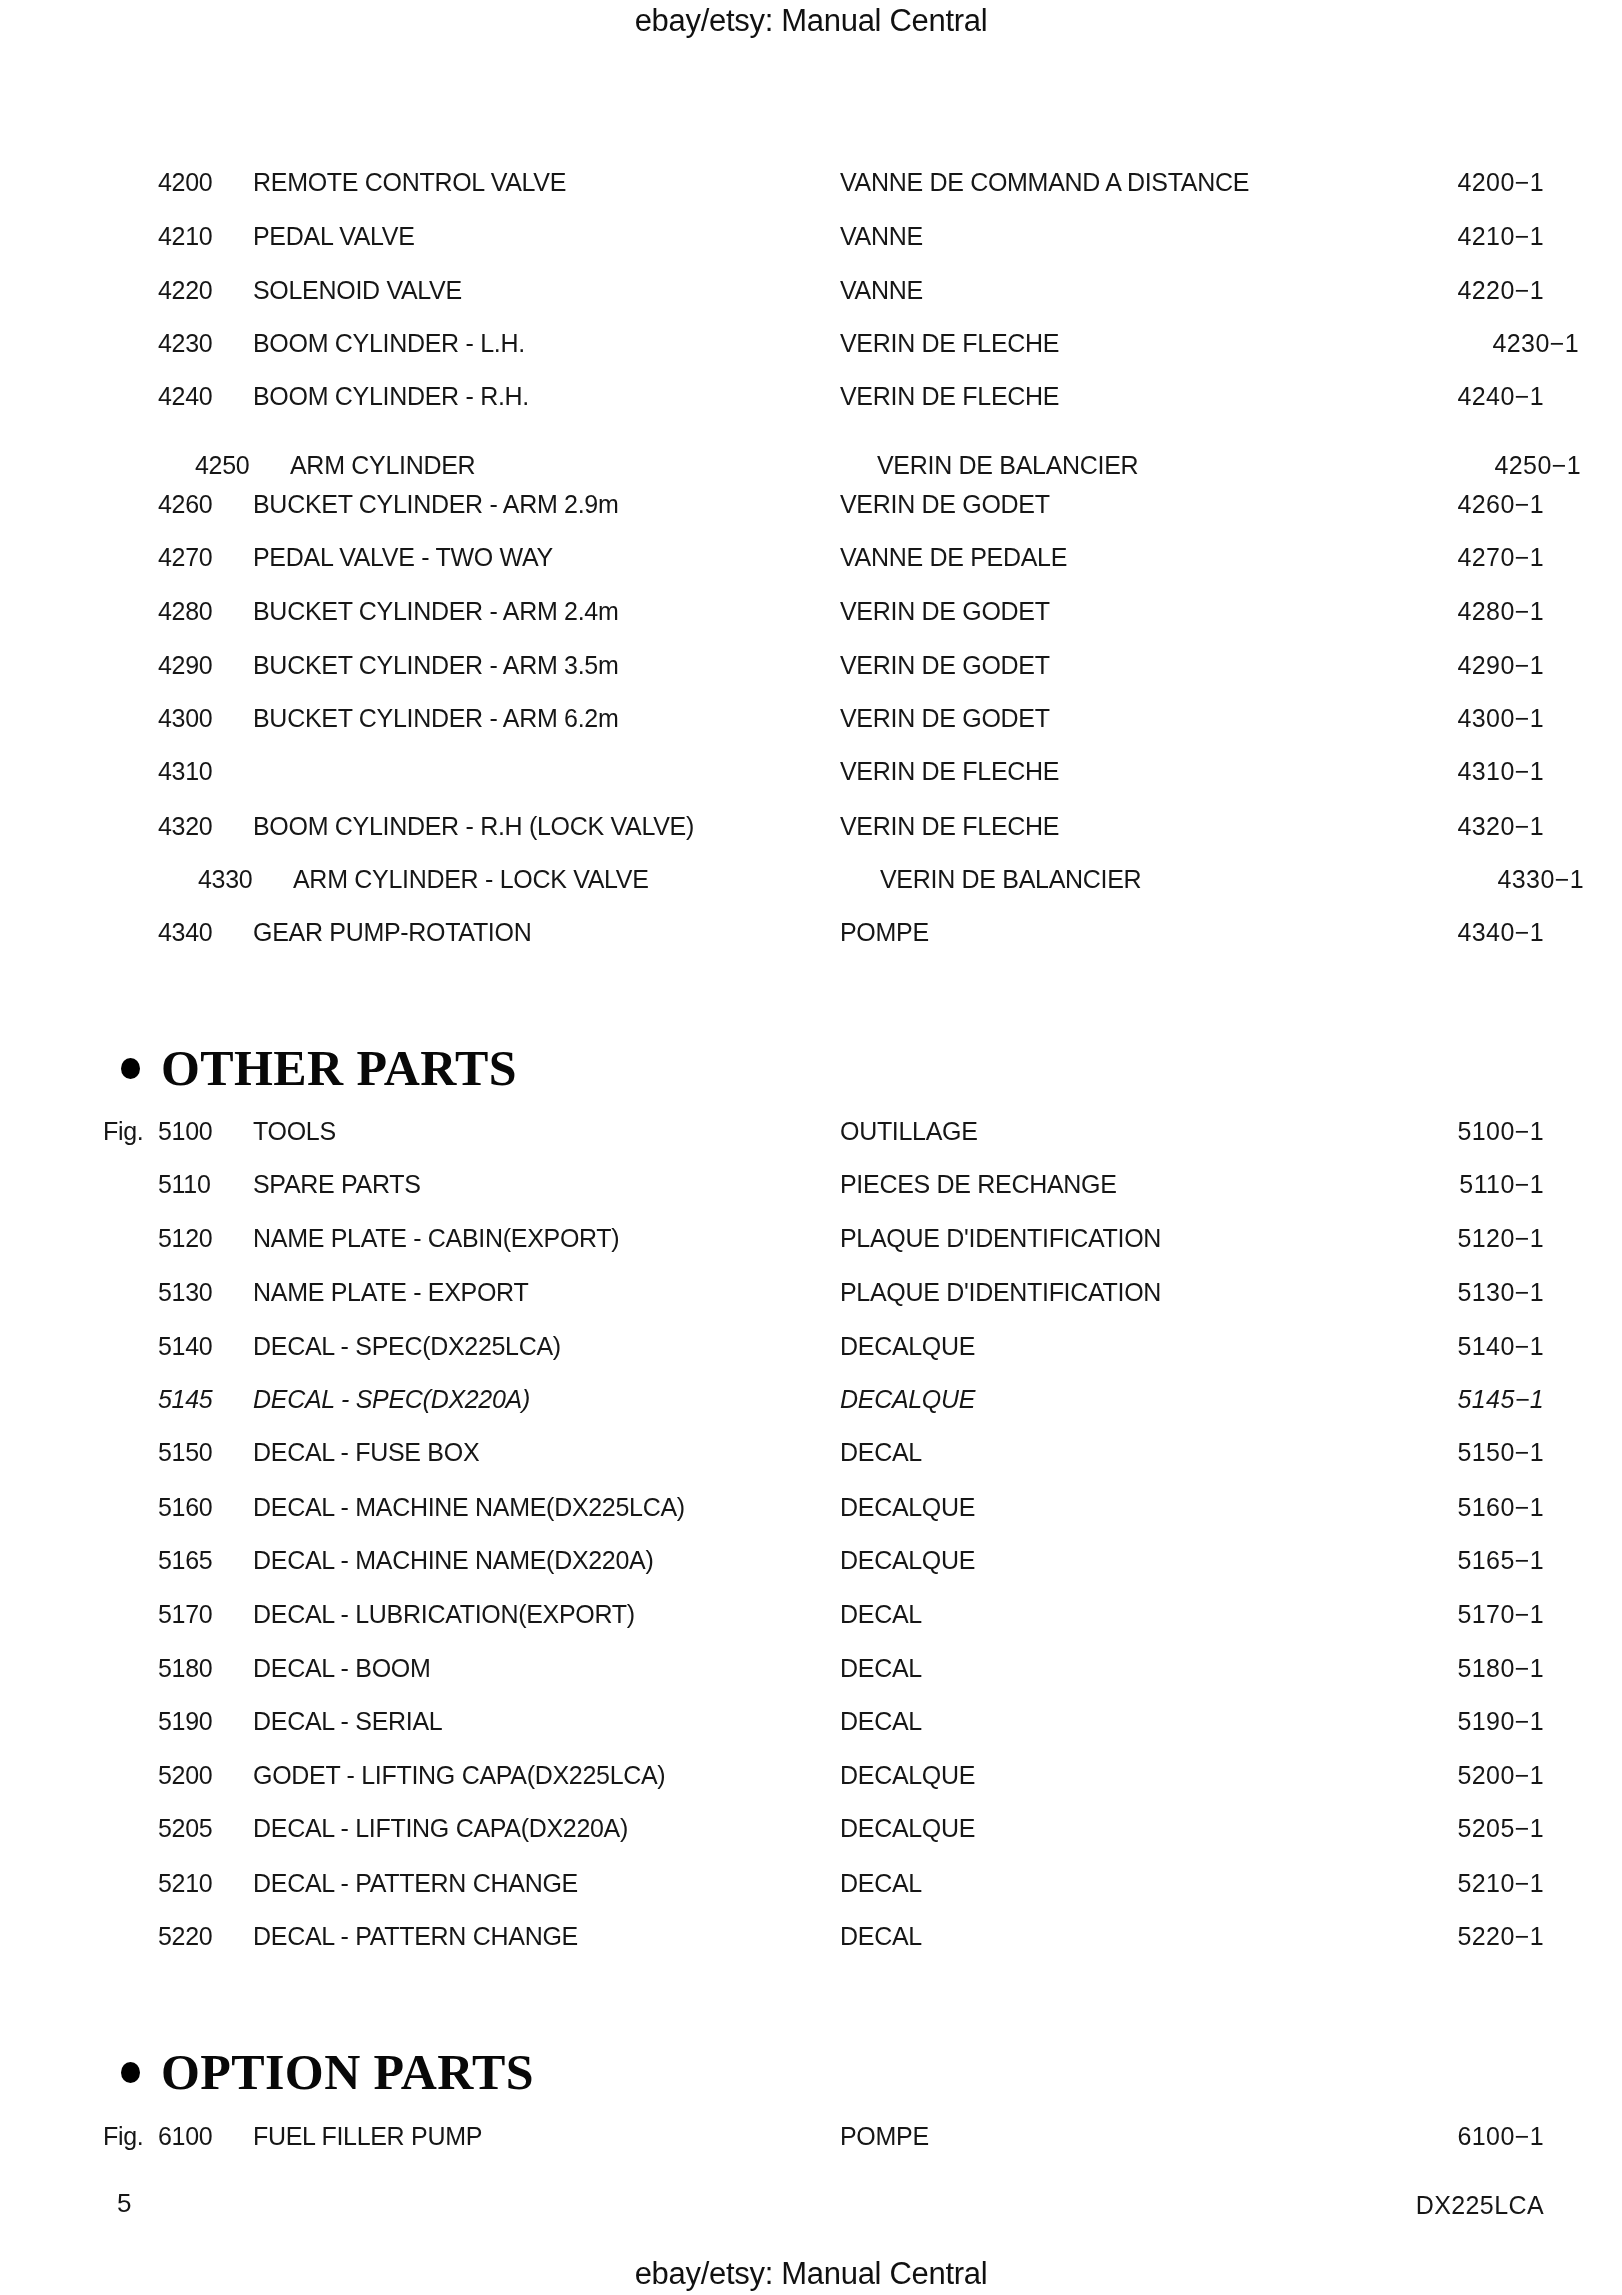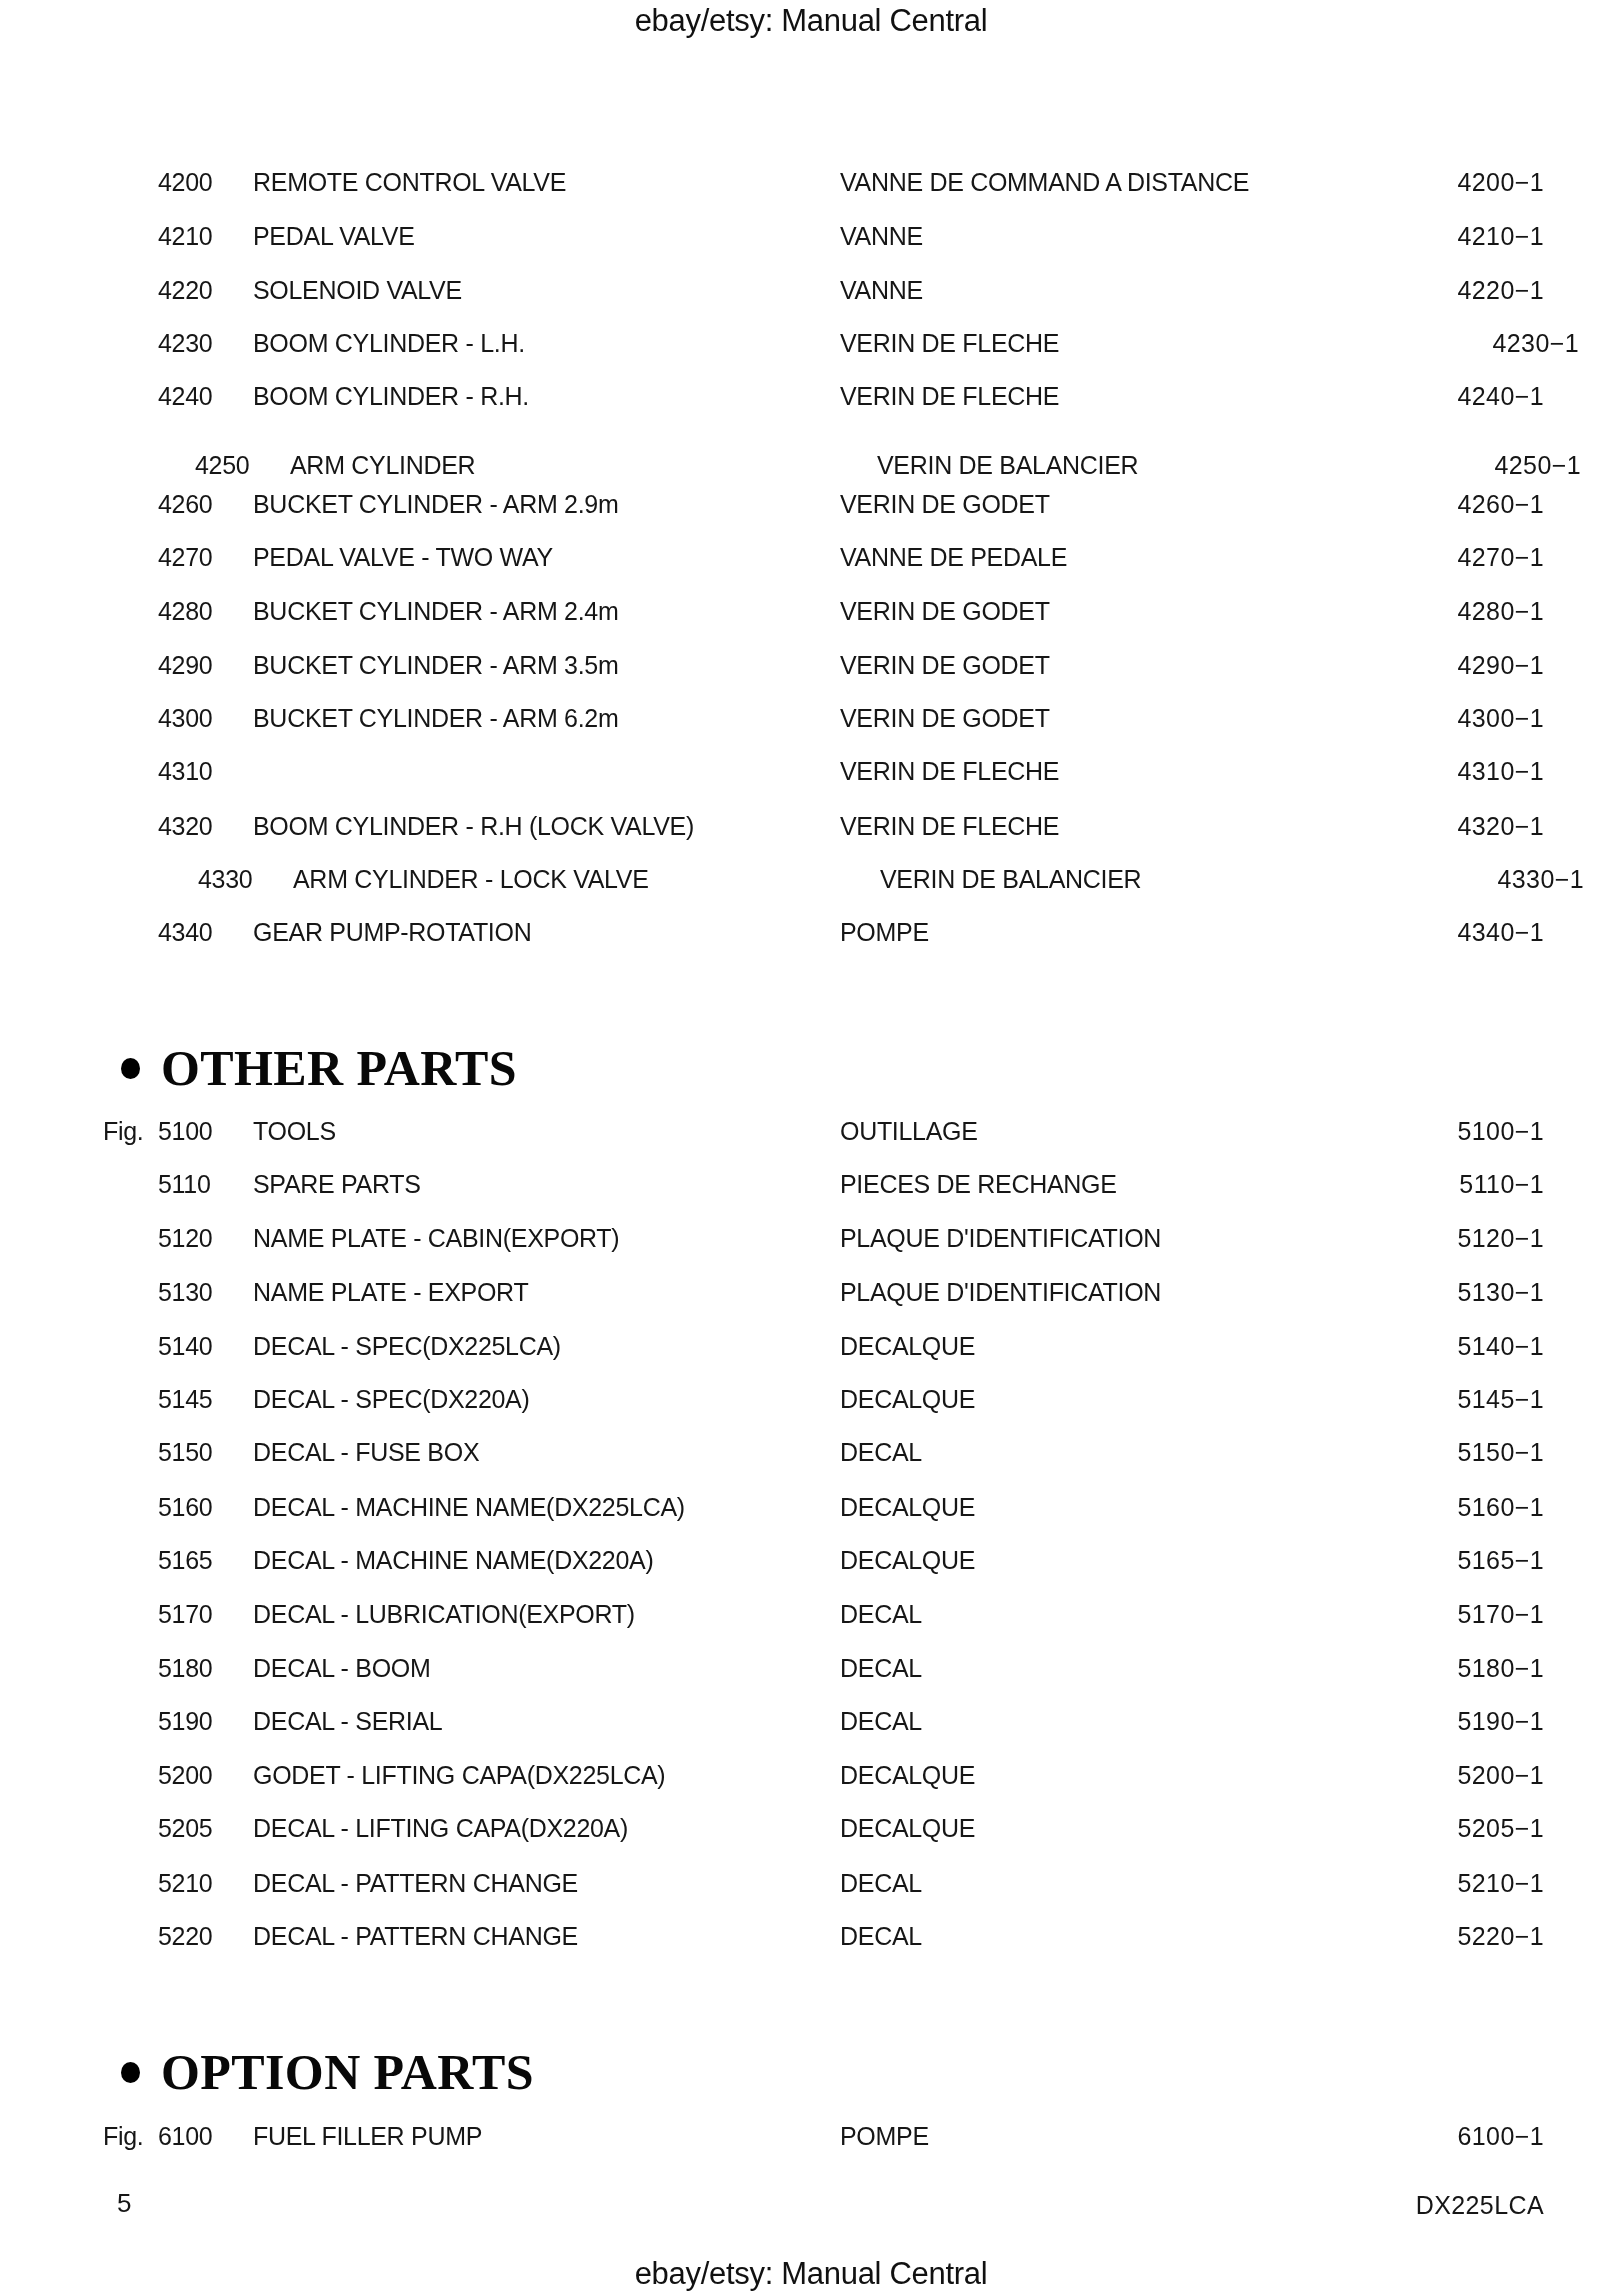--- a/index.html
+++ b/index.html
@@ -210,21 +210,21 @@
         <span class="cell-name">NAME PLATE - EXPORT</span>
         <span class="cell-french">PLAQUE D'IDENTIFICATION</span>
         <span class="cell-ref">5130−1</span>
       </div>
       <div class="row" style="top: 1328px;">
         <span class="cell-fig">5140</span>
         <span class="cell-name">DECAL - SPEC(DX225LCA)</span>
         <span class="cell-french">DECALQUE</span>
         <span class="cell-ref">5140−1</span>
       </div>
-      <div class="row" style="top: 1381px;">
+      <div class="row" style="top: 1381px; font-style: italic;">
         <span class="cell-fig">5145</span>
         <span class="cell-name">DECAL - SPEC(DX220A)</span>
         <span class="cell-french">DECALQUE</span>
         <span class="cell-ref">5145−1</span>
       </div>
       <div class="row" style="top: 1434px;">
         <span class="cell-fig">5150</span>
         <span class="cell-name">DECAL - FUSE BOX</span>
         <span class="cell-french">DECAL</span>
         <span class="cell-ref">5150−1</span>

